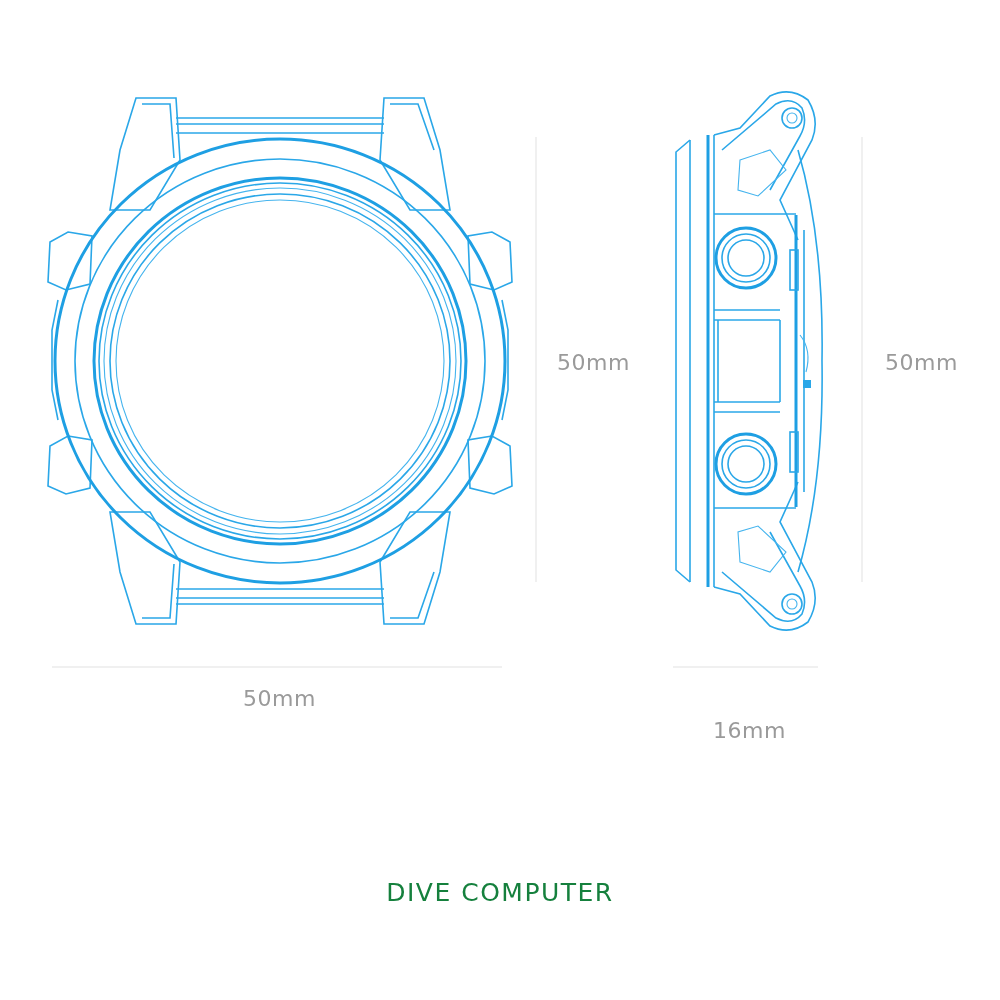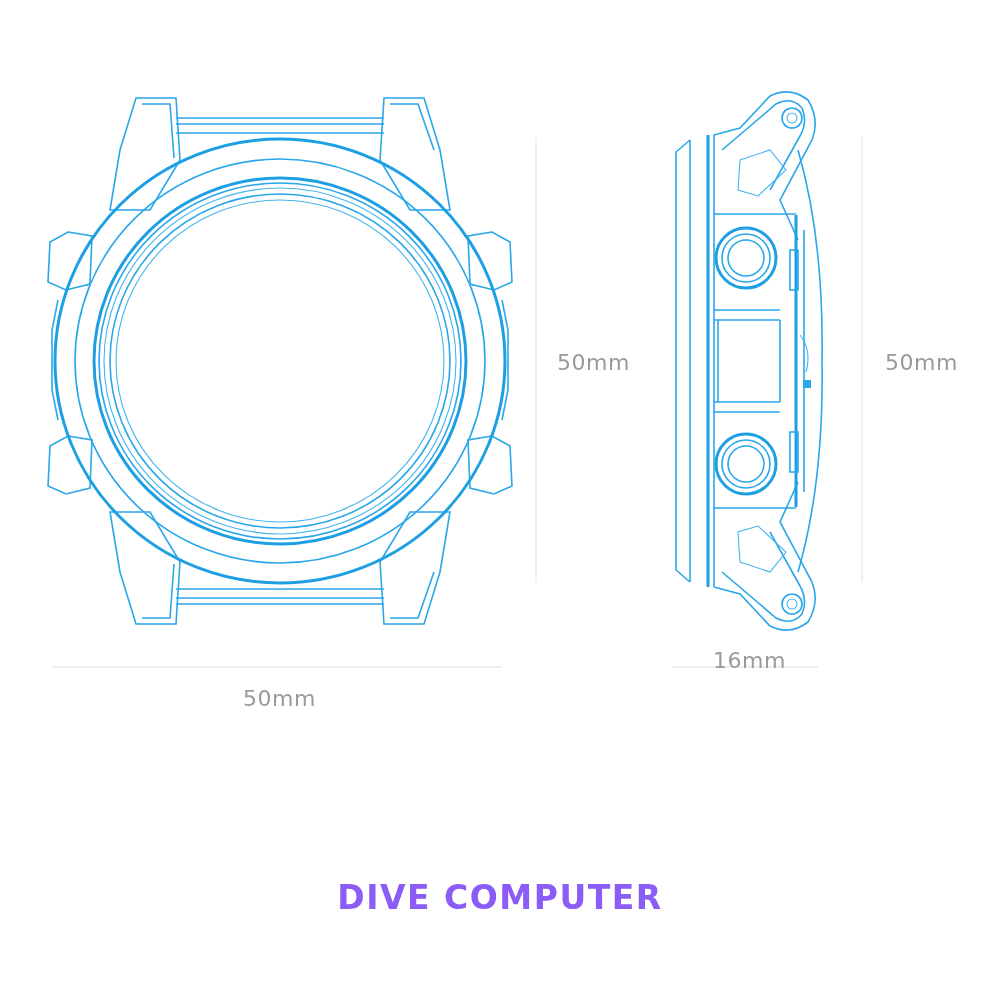--- a/index.html
+++ b/index.html
@@ -2,22 +2,22 @@
 <html><head>
   <meta charset="utf-8">
   <style>
     html, body { margin: 0; padding: 0; background: #ffffff; }
     body { width: 1000px; height: 1000px; position: relative; overflow: hidden;
            font-family: "DejaVu Sans", sans-serif; }
     .canvas { position: absolute; left: 0; top: 0; width: 1000px; height: 1000px; }
     .dim-label { position: absolute; color: #9a9a9a; font-size: 22px; letter-spacing: 0.5px;
                  font-family: "DejaVu Sans", sans-serif; white-space: nowrap; }
     .title { position: absolute; left: 0; width: 1000px; top: 878px; text-align: center;
-             color: #8b5cf6; font-size: 33px; letter-spacing: 1.5px;
-             font-family: "DejaVu Sans", sans-serif; font-weight: bold; }
+             color: #15803d; font-size: 25px; letter-spacing: 1.5px;
+             font-family: "DejaVu Sans", sans-serif; }
     svg .ln { fill: none; stroke: #2aa7e8; stroke-width: 1.6; }
     svg .lnb { fill: none; stroke: #1e9fe3; stroke-width: 3; }
     svg .lnt { fill: none; stroke: #45b4ee; stroke-width: 1.1; }
     svg .guide { stroke: #f0f0f0; stroke-width: 2; }
   </style>
 </head>
 <body>
 
 <div class="canvas">
   <svg width="1000" height="1000" viewBox="0 0 1000 1000">
@@ -113,16 +113,16 @@
       <rect class="ln" x="790" y="250" width="8" height="40"></rect>
       <rect class="ln" x="790" y="432" width="8" height="40"></rect>
       <path class="lnt" d="M800 335 Q812 350 806 372"></path>
       <rect x="803" y="380" width="8" height="8" fill="#2aa7e8"></rect>
     </g>
   </svg>
 
   <div class="dim-label" style="left:557px; top:350px;">50mm</div>
   <div class="dim-label" style="left:243px; top:686px;">50mm</div>
   <div class="dim-label" style="left:885px; top:350px;">50mm</div>
-  <div class="dim-label" style="left:713px; top:648px;">16mm</div>
+  <div class="dim-label" style="left:713px; top:718px;">16mm</div>
 
   <div class="title">DIVE COMPUTER</div>
 </div>
 
 </body></html>

